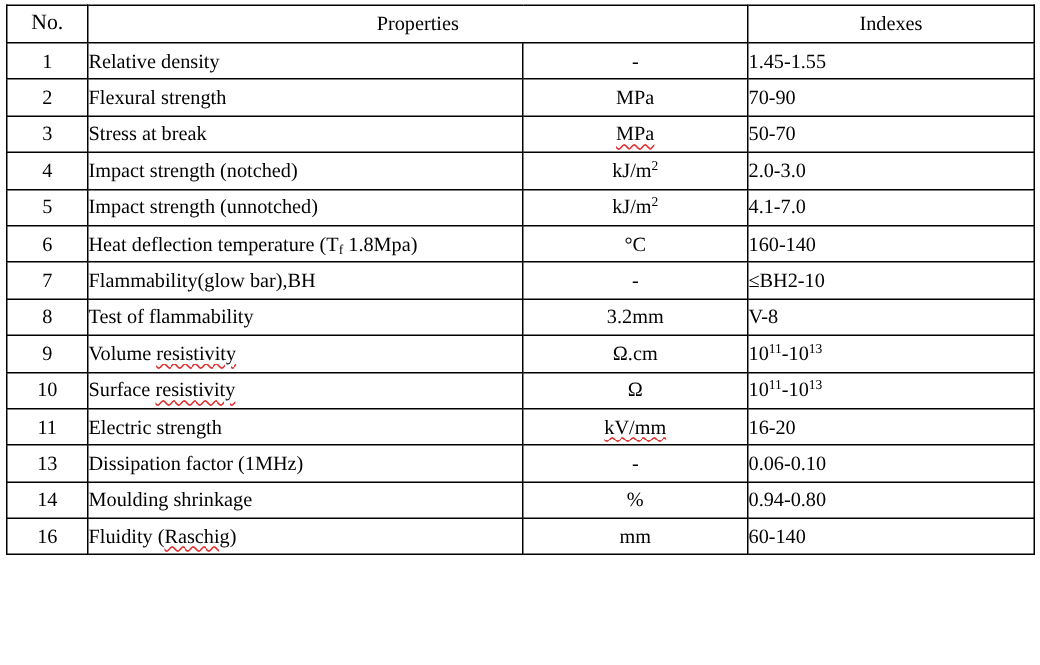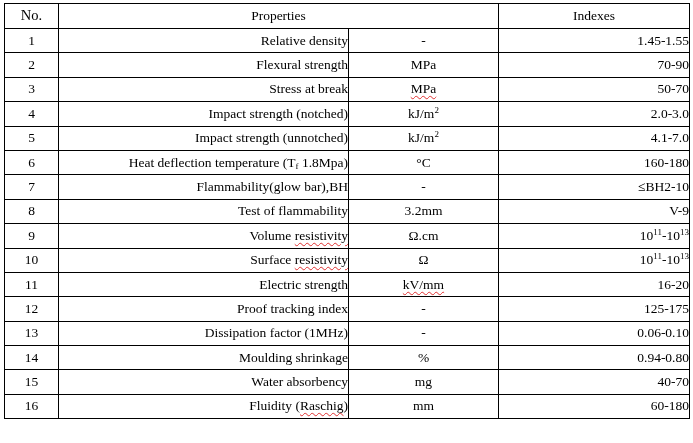--- a/index.html
+++ b/index.html
@@ -46,31 +46,31 @@
   }
   .hdr .hdr-no { font-size: 14.5px; }
 
   tbody tr { height: 24.4px; }
 
   .cell-no {
     text-align: center;
     font-size: 13.5px;
   }
   .cell-prop {
-    text-align: right;
+    text-align: left;
     padding-left: 7px;
     font-size: 13.5px;
     white-space: nowrap;
   }
   .cell-unit {
     text-align: center;
     font-size: 13.5px;
   }
   .cell-index {
-    text-align: right;
+    text-align: left;
     font-size: 13.5px;
   }
   
   .sq {
     text-decoration: underline;
     text-decoration-style: wavy;
     text-decoration-color: #e03030;
     text-decoration-thickness: 1px;
     text-underline-offset: 2px;
   }
@@ -129,35 +129,35 @@
         <td class="cell-no">5</td>
         <td class="cell-prop">Impact strength (unnotched)</td>
         <td class="cell-unit">kJ/m<sup>2</sup></td>
         <td class="cell-index">4.1-7.0</td>
       </tr>
 
       <tr>
         <td class="cell-no">6</td>
         <td class="cell-prop">Heat deflection temperature (T<sub>f</sub> 1.8Mpa)</td>
         <td class="cell-unit">°C</td>
-        <td class="cell-index">160-180</td>
+        <td class="cell-index">160-140</td>
       </tr>
 
       <tr>
         <td class="cell-no">7</td>
         <td class="cell-prop">Flammability(glow bar),BH</td>
         <td class="cell-unit">-</td>
         <td class="cell-index">≤BH2-10</td>
       </tr>
 
       <tr>
         <td class="cell-no">8</td>
         <td class="cell-prop">Test of flammability</td>
         <td class="cell-unit">3.2mm</td>
-        <td class="cell-index">V-9</td>
+        <td class="cell-index">V-8</td>
       </tr>
 
       <tr>
         <td class="cell-no">9</td>
         <td class="cell-prop">Volume <span class="sq">resistivity</span></td>
         <td class="cell-unit">Ω.cm</td>
         <td class="cell-index">10<sup>11</sup>-10<sup>13</sup></td>
       </tr>
 
       <tr>
@@ -167,51 +167,39 @@
         <td class="cell-index">10<sup>11</sup>-10<sup>13</sup></td>
       </tr>
 
       <tr>
         <td class="cell-no">11</td>
         <td class="cell-prop">Electric strength</td>
         <td class="cell-unit"><span class="sq">kV/mm</span></td>
         <td class="cell-index">16-20</td>
       </tr>
 
-      <tr>
-        <td class="cell-no">12</td>
-        <td class="cell-prop">Proof tracking index</td>
-        <td class="cell-unit">-</td>
-        <td class="cell-index">125-175</td>
-      </tr>
 
       <tr>
         <td class="cell-no">13</td>
         <td class="cell-prop">Dissipation factor (1MHz)</td>
         <td class="cell-unit">-</td>
         <td class="cell-index">0.06-0.10</td>
       </tr>
 
       <tr>
         <td class="cell-no">14</td>
         <td class="cell-prop">Moulding shrinkage</td>
         <td class="cell-unit">%</td>
         <td class="cell-index">0.94-0.80</td>
       </tr>
 
-      <tr>
-        <td class="cell-no">15</td>
-        <td class="cell-prop">Water absorbency</td>
-        <td class="cell-unit">mg</td>
-        <td class="cell-index">40-70</td>
-      </tr>
 
       <tr>
         <td class="cell-no">16</td>
         <td class="cell-prop">Fluidity (<span class="sq">Raschig</span>)</td>
         <td class="cell-unit">mm</td>
-        <td class="cell-index">60-180</td>
+        <td class="cell-index">60-140</td>
       </tr>
 
 
     </tbody>
   </table>
 </div>
 
 </body></html>

